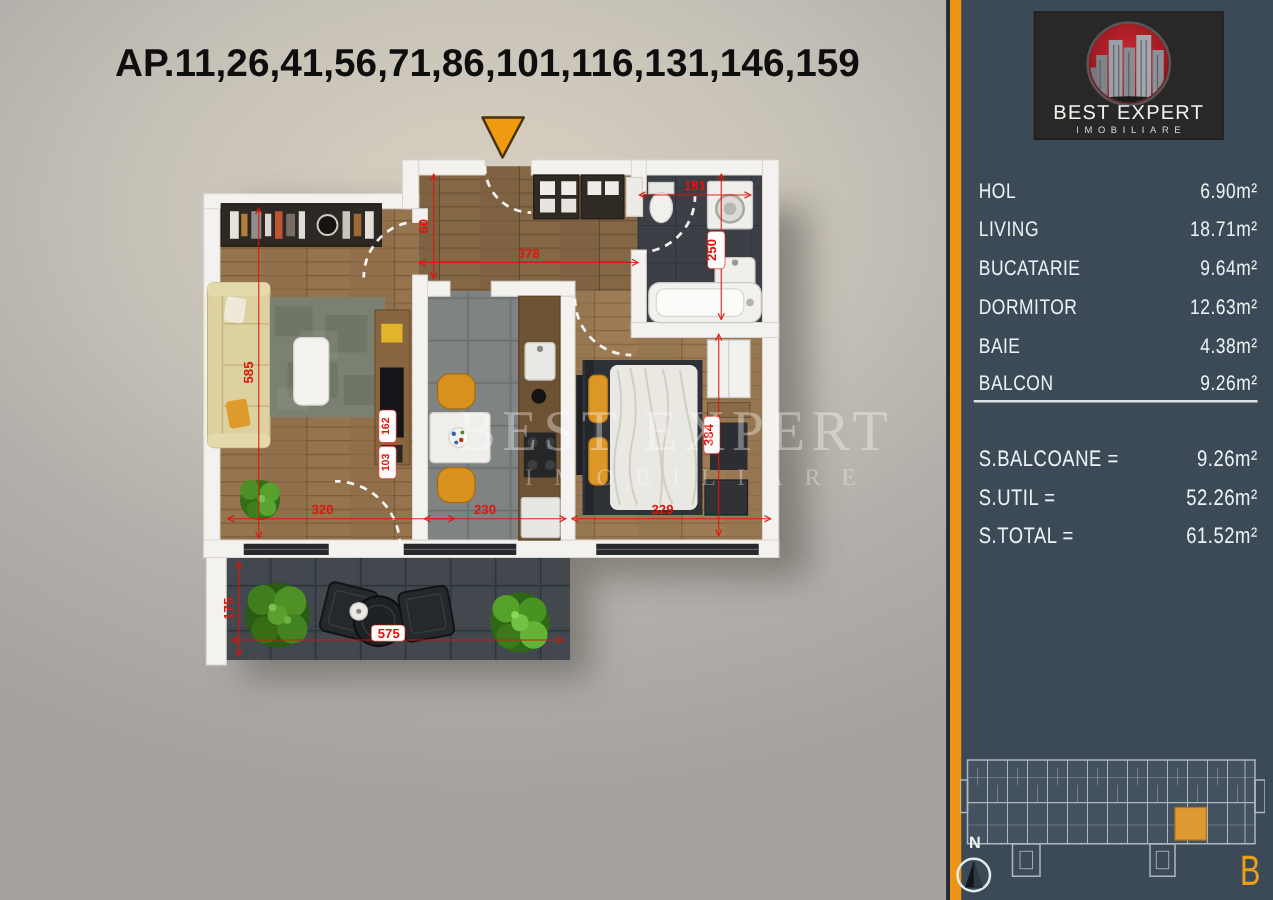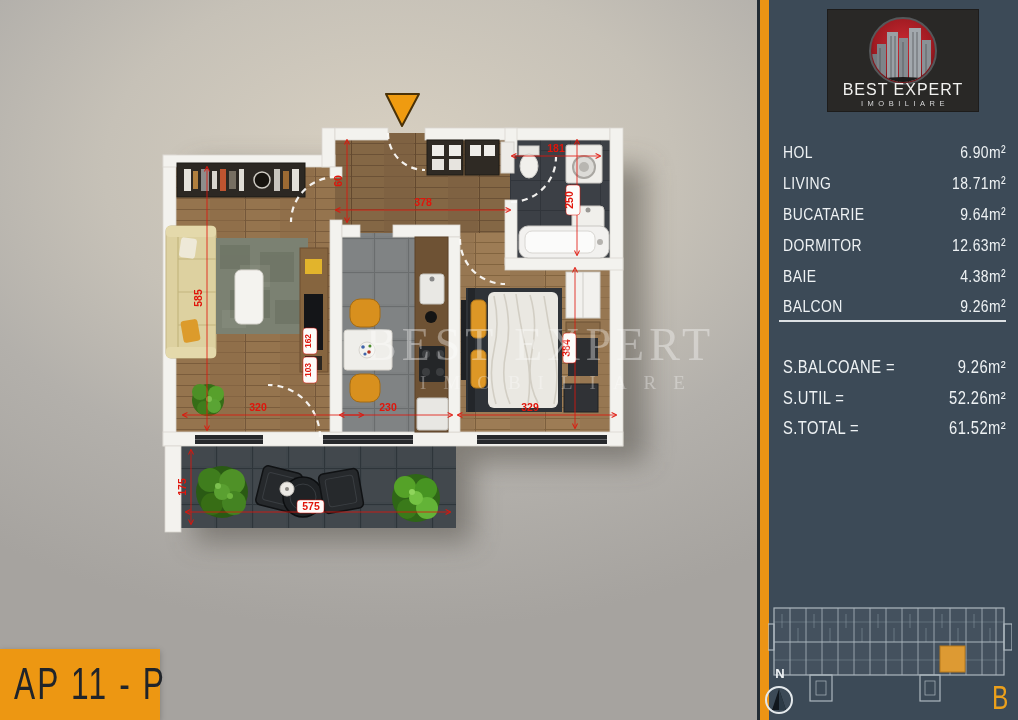--- a/index.html
+++ b/index.html
@@ -311,24 +311,22 @@
       <rect x="303" y="328" width="14" height="26" rx="3" fill="#fdfcfa" stroke="#e0150b" stroke-width=".5"></rect>
       <text x="311" y="341" transform="rotate(-90 311 341)" font-size="8.5">162</text>
       <rect x="303" y="357" width="14" height="26" rx="3" fill="#fdfcfa" stroke="#e0150b" stroke-width=".5"></rect>
       <text x="311" y="370" transform="rotate(-90 311 370)" font-size="8.5">103</text>
     </g>
   </svg>
 
   <div class="wm1">BEST EXPERT</div>
   <div class="wm2">IMOBILIARE</div>
 
-
-  <div class="ap-box">
-    <div class="ap-text">AP 11 - P</div>
-  </div>
+  <div class="page-title">AP.11,26,41,56,71,86,101,116,131,146,159</div>
+
 
   <div class="sidebar">
     <div class="edge-dark"></div>
     <div class="edge-orange"></div>
   </div>
 
   <div class="logo-box">
     <svg width="150" height="101" viewBox="0 0 150 101">
       <defs>
         <radialGradient id="redG" cx="50%" cy="42%" r="62%">

